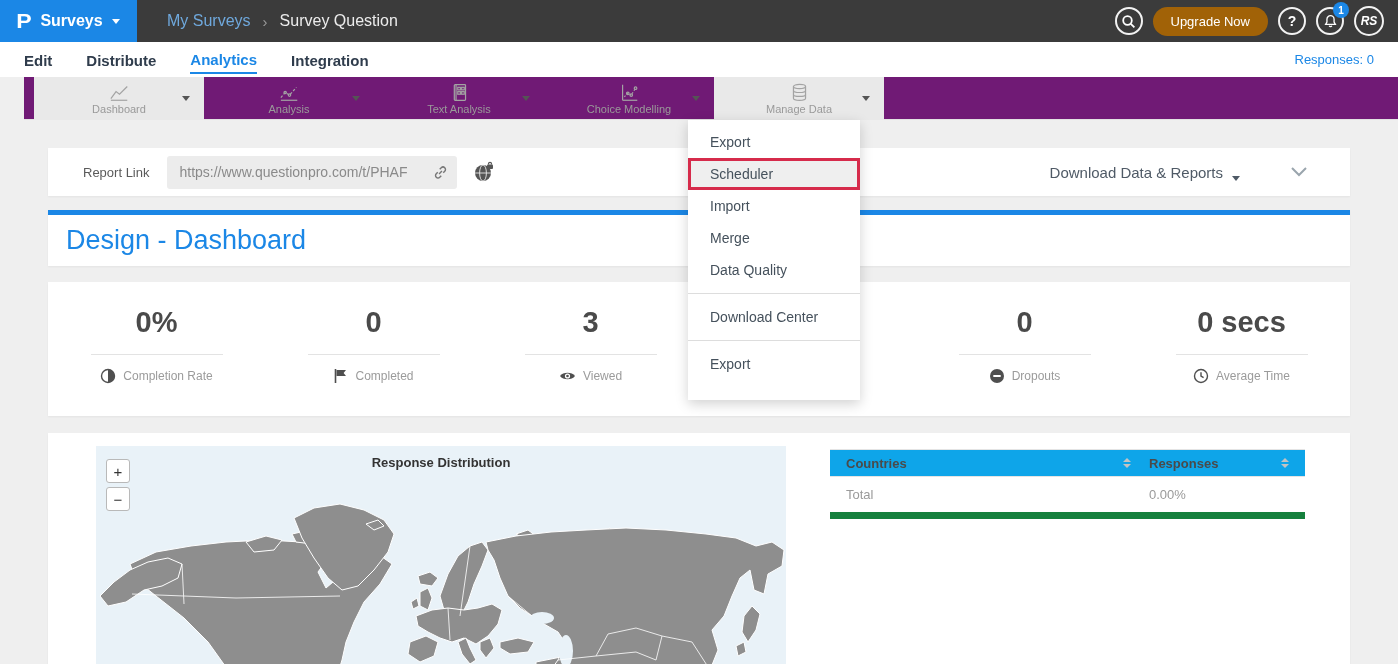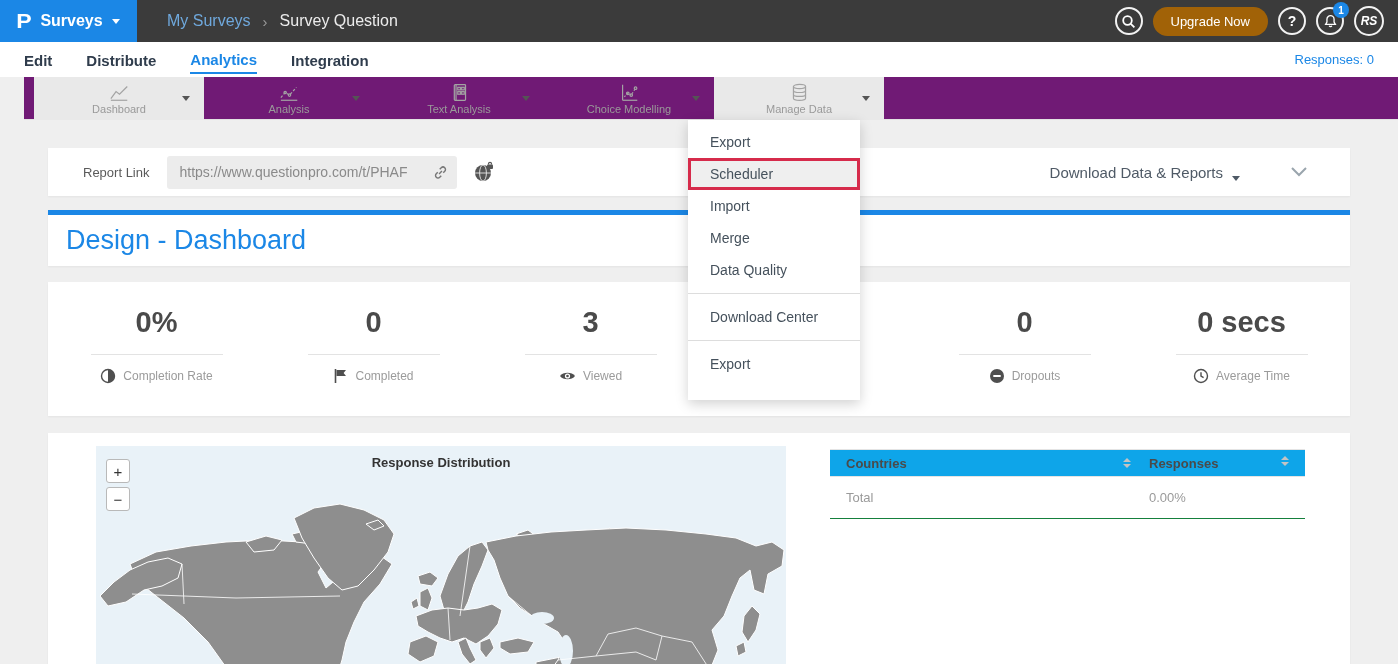--- a/index.html
+++ b/index.html
@@ -64,23 +64,23 @@
 
   .bottom-card { margin-top:17px; height:240px; position:relative; padding:13px 0 0 48px; }
   .map-panel { width:690px; height:400px; background:#e9f2f8; position:relative; }
   .map-panel svg.worldmap { position:absolute; left:0; top:0; }
   .map-title { position:absolute; top:9px; left:0; right:0; text-align:center; font-size:13px; font-weight:bold; color:#333; z-index:2; }
   .zoom-btn { position:absolute; left:10px; width:24px; height:24px; background:#fff; border:1px solid #b9b9b9; border-radius:3px; font-size:15px; color:#333; cursor:pointer; z-index:3; line-height:1; font-family:inherit; }
   .zoom-in { top:13px; } .zoom-out { top:41px; }
 
   .resp-table { position:absolute; left:782px; top:16px; width:475px; }
   .rt-head { height:28px; background:#0ea5e9; border-top:1px solid #e4e4e4; border-bottom:1px solid #e4e4e4; display:flex; align-items:center; padding:0 16px; }
-  .rt-row { height:42px; border-bottom:1px solid #15803d; display:flex; align-items:center; padding:0 16px; }
+  .rt-row { height:42px; border-bottom:7px solid #15803d; display:flex; align-items:center; padding:0 16px; }
   .col1 { flex:1; display:flex; align-items:center; justify-content:space-between; padding-right:18px; }
-  .col2 { width:140px; display:flex; justify-content:space-between; }
+  .col2 { width:140px; display:flex; align-items:center; justify-content:space-between; }
   .rt-head .hcell { font-size:13px; font-weight:bold; color:#4a4a4a; }
   .rt-row .cell { font-size:13px; color:#9a9a9a; }
   .sort { display:flex; flex-direction:column; gap:2px; cursor:pointer; }
   .sort i { width:0; height:0; border-left:4px solid transparent; border-right:4px solid transparent; }
   .sort .up { border-bottom:4px solid #c3c3c3; }
   .sort .dn { border-top:4px solid #c3c3c3; }
 
   
   .menu { position:absolute; left:688px; top:120px; width:172px; background:#fff; z-index:60; box-shadow:0 4px 12px rgba(0,0,0,.18); padding:6px 0 20px; }
   .mi { padding:8px 0 8px 22px; font-size:14px; color:#45515c; cursor:pointer; }

